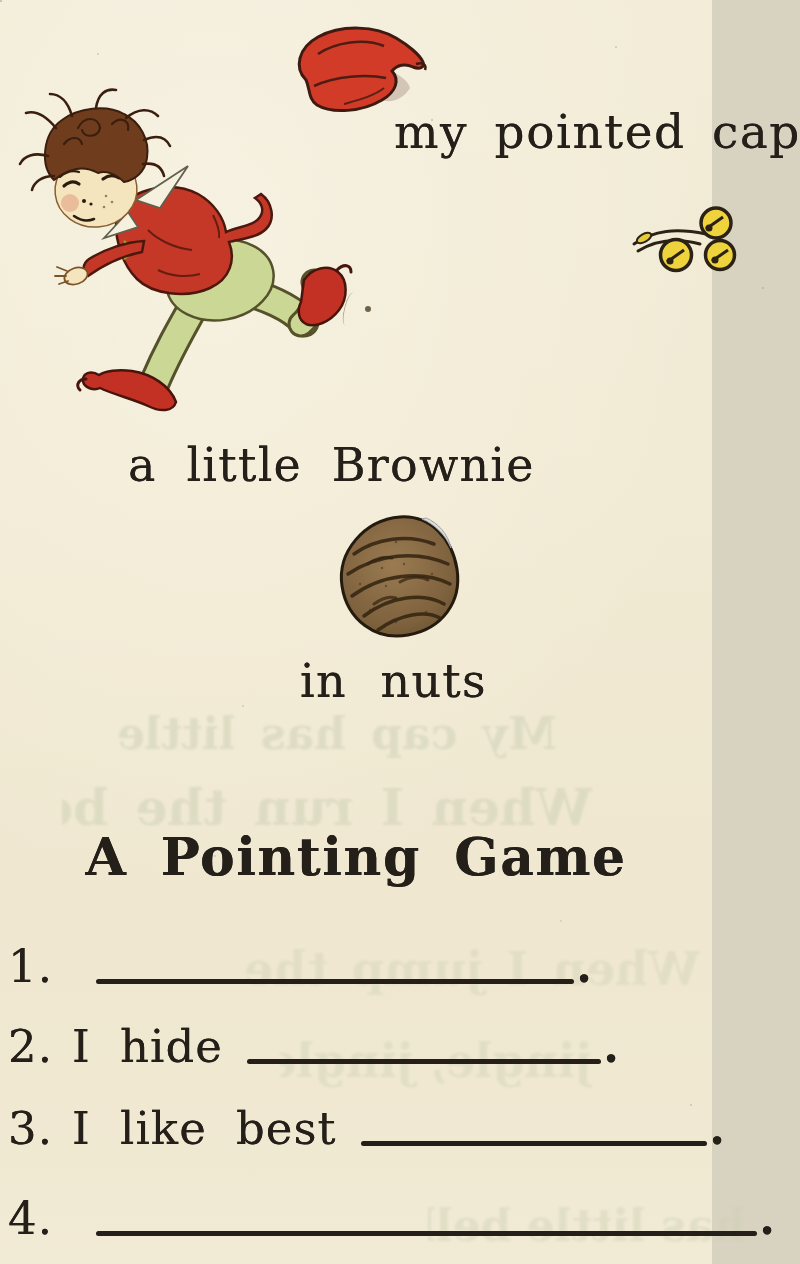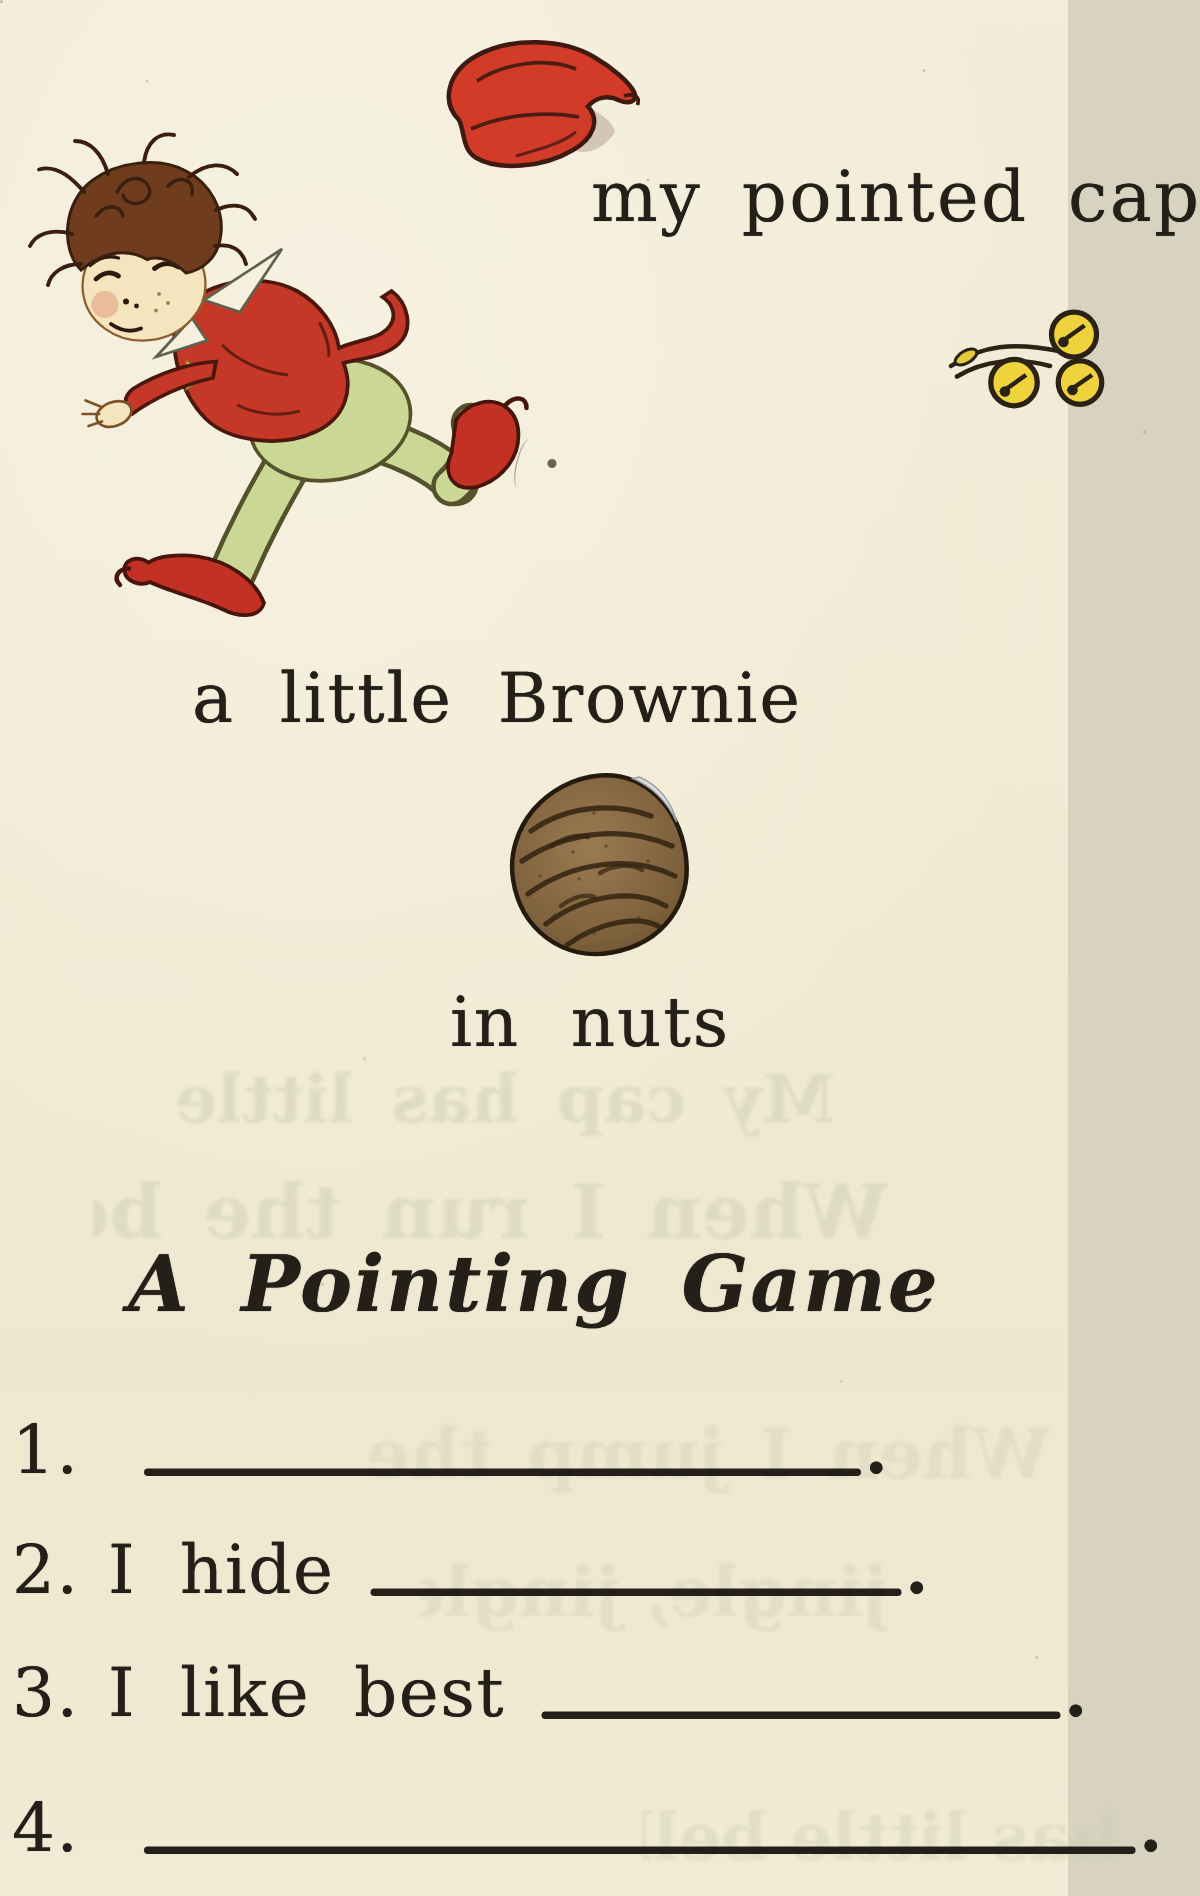--- a/index.html
+++ b/index.html
@@ -32,21 +32,21 @@
   .lbl-nuts{left:300px;top:654px;font-size:46px;letter-spacing:1.2px;word-spacing:18px;}
 
   .illo{position:absolute;}
   .illo-cap{left:284px;top:24px;}
   .illo-bells{left:628px;top:198px;}
   .illo-brownie{left:8px;top:80px;}
   .illo-walnut{left:330px;top:512px;}
 
   .heading{position:absolute;left:0;right:0;top:826px;text-align:center;
     font-size:52px;font-weight:bold;letter-spacing:1.5px;word-spacing:14px;
-    text-shadow:0 0 .6px rgba(36,31,25,.95);font-style:italic;}
+    text-shadow:0 0 .6px rgba(36,31,25,.95);}
 
   .row{position:absolute;left:8px;display:flex;align-items:baseline;
     font-size:45px;letter-spacing:1px;word-spacing:14px;white-space:nowrap;
     text-shadow:0 0 .5px rgba(36,31,25,.9);}
   .row-1{top:940px;width:585px;}
   .row-2{top:1020px;width:612px;}
   .row-3{top:1102px;width:718px;}
   .row-4{top:1192px;width:768px;}
   .num{flex:none;width:64px;}
   .prompt{flex:none;}

